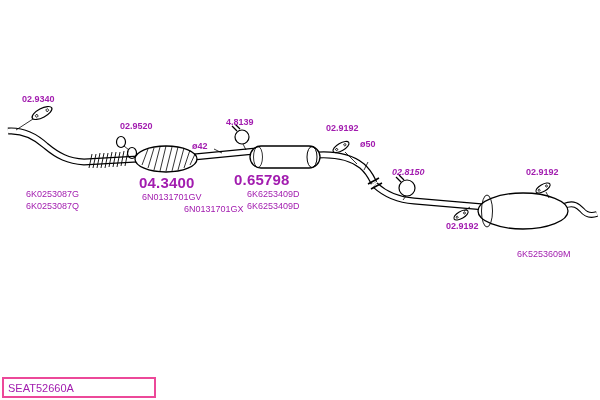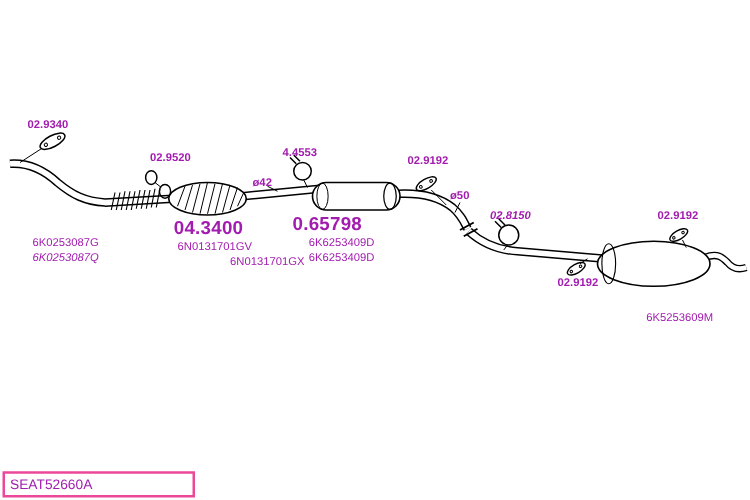--- a/index.html
+++ b/index.html
@@ -160,31 +160,31 @@
       </g>
       <line x1="546" y1="192" x2="549" y2="198" stroke="#000" stroke-width="0.8"></line>
     </g>
 
     <line x1="214" y1="149" x2="222" y2="153" stroke="#000" stroke-width="0.8"></line>
     <line x1="368" y1="162" x2="364" y2="170" stroke="#000" stroke-width="0.8"></line>
   </svg>
 
   <div class="lbl fitting-code" style="left:22px; top:95px;">02.9340</div>
   <div class="lbl fitting-code" style="left:120px; top:122px;">02.9520</div>
-  <div class="lbl fitting-code" style="left:226px; top:118px;">4.4553</div>
+  <div class="lbl fitting-code" style="left:226px; top:118px;">4.8139</div>
   <div class="lbl fitting-code" style="left:326px; top:124px;">02.9192</div>
   <div class="lbl fitting-code" style="left:392px; top:168px;font-style:italic;">02.8150</div>
   <div class="lbl fitting-code" style="left:446px; top:222px;">02.9192</div>
   <div class="lbl fitting-code" style="left:526px; top:168px;">02.9192</div>
 
-  <div class="lbl dia" style="left:202px; top:142px;">ø42</div>
-  <div class="lbl dia" style="left:360px; top:152px;">ø50</div>
+  <div class="lbl dia" style="left:192px; top:142px;">ø42</div>
+  <div class="lbl dia" style="left:360px; top:140px;">ø50</div>
 
   <div class="lbl subcode" style="left:26px; top:190px;text-align:center;">6K0253087G</div>
-  <div class="lbl subcode" style="left:26px; top:202px;font-style:italic;">6K0253087Q</div>
+  <div class="lbl subcode" style="left:26px; top:202px;">6K0253087Q</div>
 
   <div class="lbl part-code" style="left:139px; top:175px;">04.3400</div>
   <div class="lbl subcode" style="left:142px; top:193px;">6N0131701GV</div>
   <div class="lbl subcode" style="left:142px; top:205px;padding-left:42px;">6N0131701GX</div>
 
   <div class="lbl part-code" style="left:234px; top:172px;">0.65798</div>
   <div class="lbl subcode" style="left:247px; top:190px;">6K6253409D</div>
   <div class="lbl subcode" style="left:247px; top:202px;">6K6253409D</div>
 
   <div class="lbl subcode" style="left:517px; top:250px;">6K5253609M</div>

